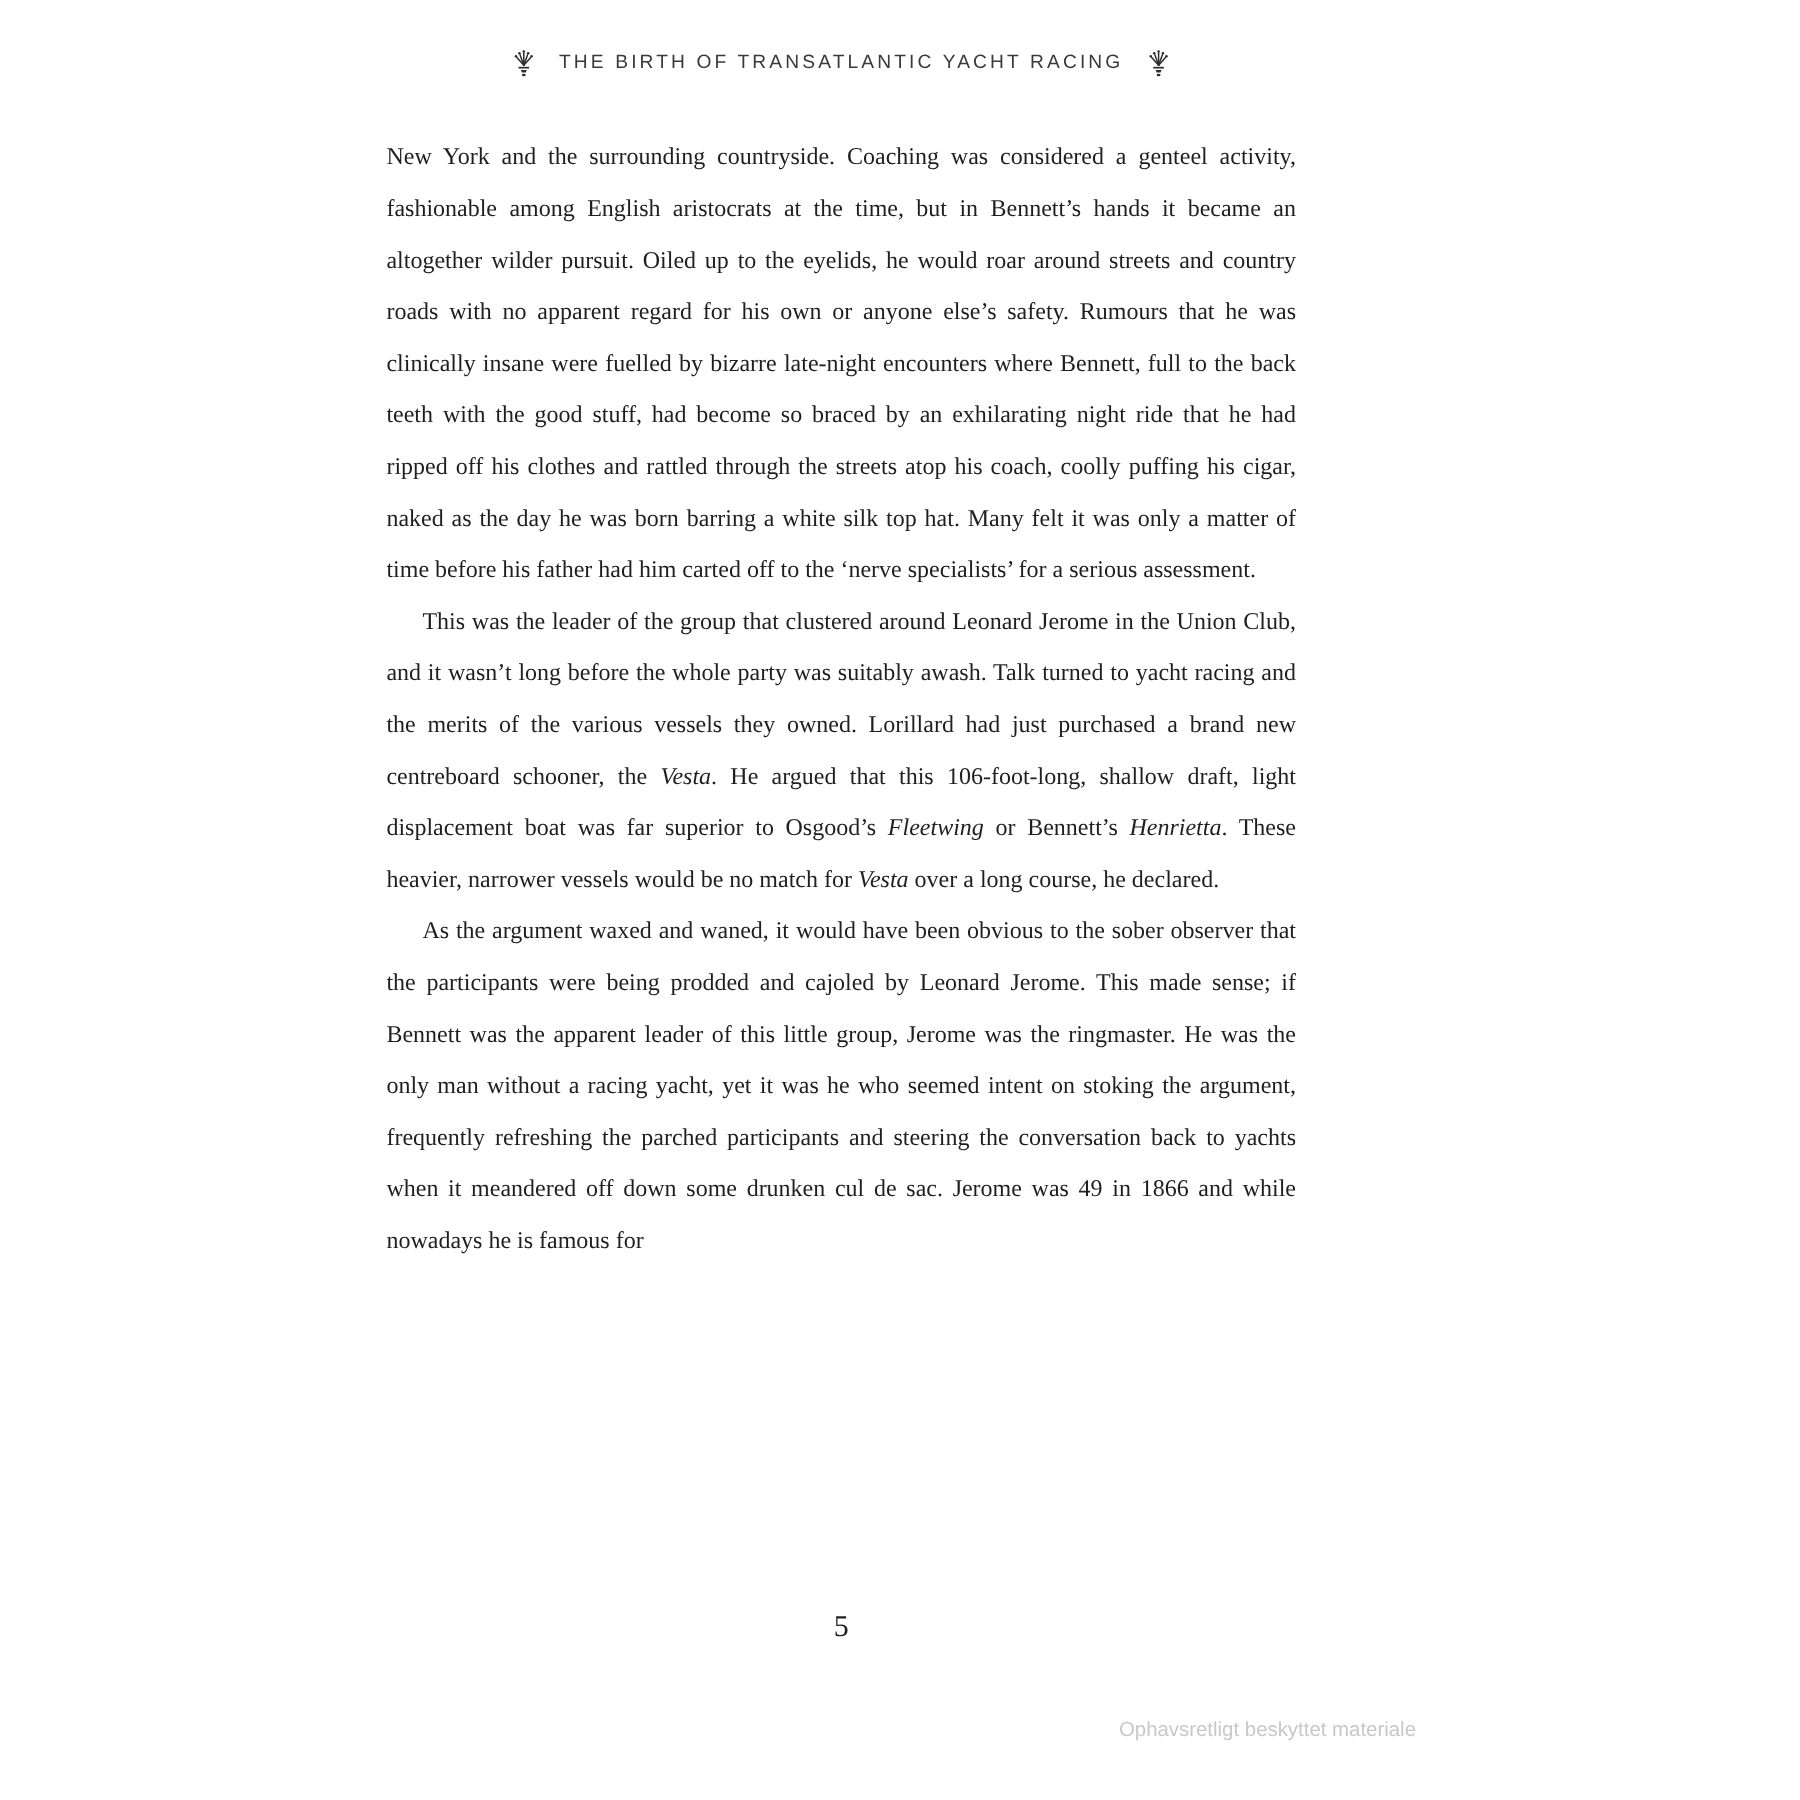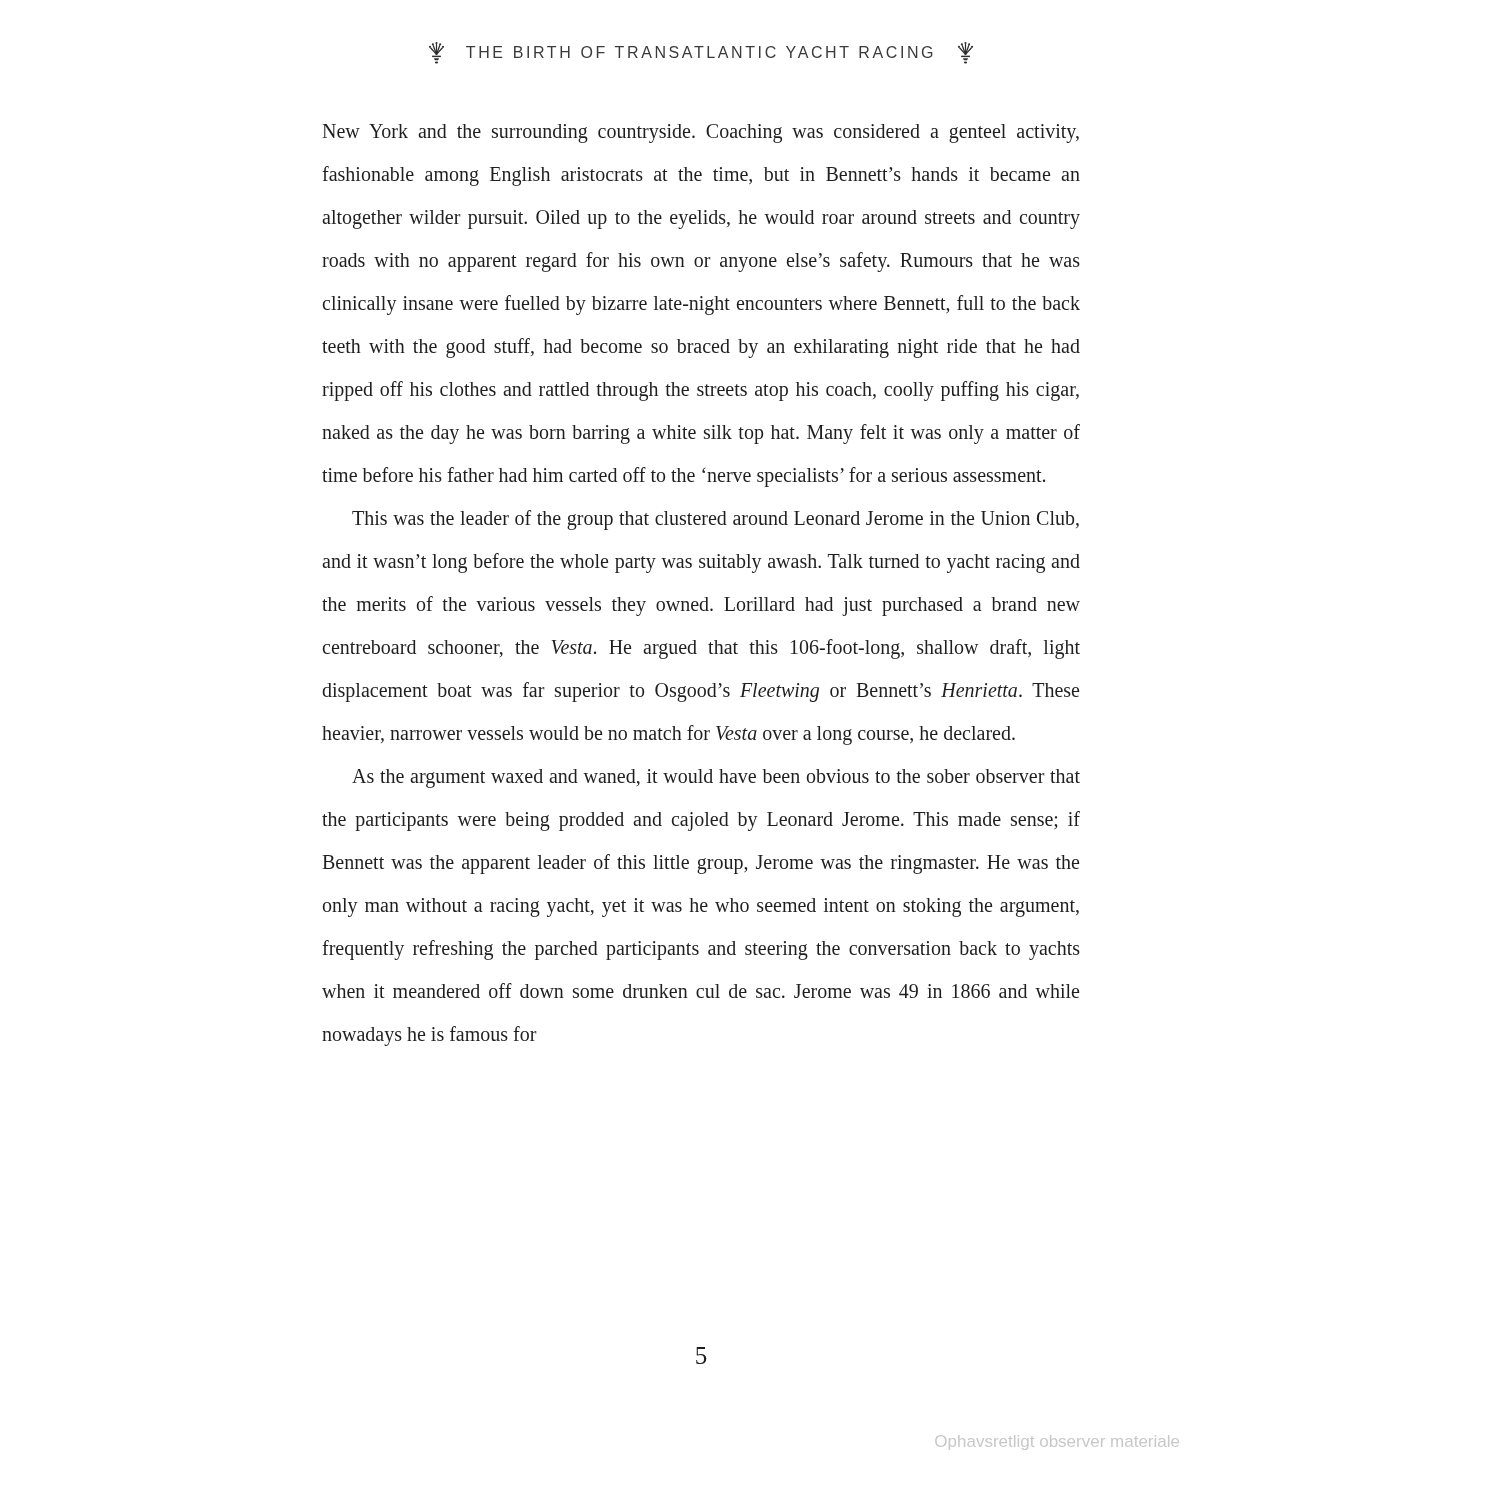--- a/index.html
+++ b/index.html
@@ -125,15 +125,15 @@
   </div>
 
   <div class="body-text">
       <p><span>New York and the surrounding countryside. Coaching was considered a genteel activity, fashionable among English aristocrats at the time, but in Bennett’s hands it became an altogether wilder pursuit. Oiled up to the eyelids, he would roar around streets and country roads with no apparent regard for his own or anyone else’s safety. Rumours that he was clinically insane were fuelled by bizarre late-night encounters where Bennett, full to the back teeth with the good stuff, had become so braced by an exhilarating night ride that he had ripped off his clothes and rattled through the streets atop his coach, coolly puffing his cigar, naked as the day he was born barring a white silk top hat. Many felt it was only a matter of time before his father had him carted off to the ‘nerve specialists’ for a serious assessment.</span></p>
       <p class="indent"><span>This was the leader of the group that clustered around Leonard Jerome in the Union Club, and it wasn’t long before the whole party was suitably awash. Talk turned to yacht racing and the merits of the various vessels they owned. Lorillard had just purchased a brand new centreboard schooner, the </span><i>Vesta</i><span>. He argued that this 106-foot-long, shallow draft, light displacement boat was far superior to Osgood’s </span><i>Fleetwing</i><span> or Bennett’s </span><i>Henrietta</i><span>. These heavier, narrower vessels would be no match for </span><i>Vesta</i><span> over a long course, he declared.</span></p>
       <p class="indent"><span>As the argument waxed and waned, it would have been obvious to the sober observer that the participants were being prodded and cajoled by Leonard Jerome. This made sense; if Bennett was the apparent leader of this little group, Jerome was the ringmaster. He was the only man without a racing yacht, yet it was he who seemed intent on stoking the argument, frequently refreshing the parched participants and steering the conversation back to yachts when it meandered off down some drunken cul de sac. Jerome was 49 in 1866 and while nowadays he is famous for</span></p>
     </div>
 
   <div class="page-number">5</div>
 
-  <div class="copyright-notice">Ophavsretligt observer materiale</div>
+  <div class="copyright-notice">Ophavsretligt beskyttet materiale</div>
 
 </div>
 
 </body></html>

